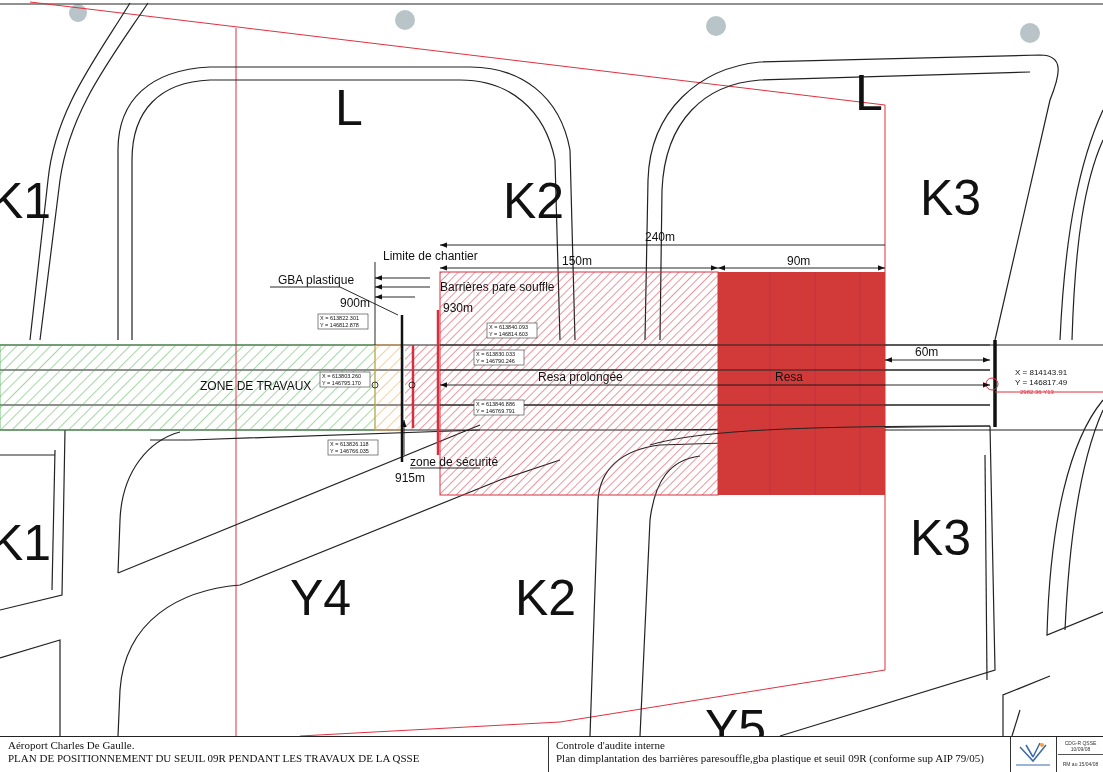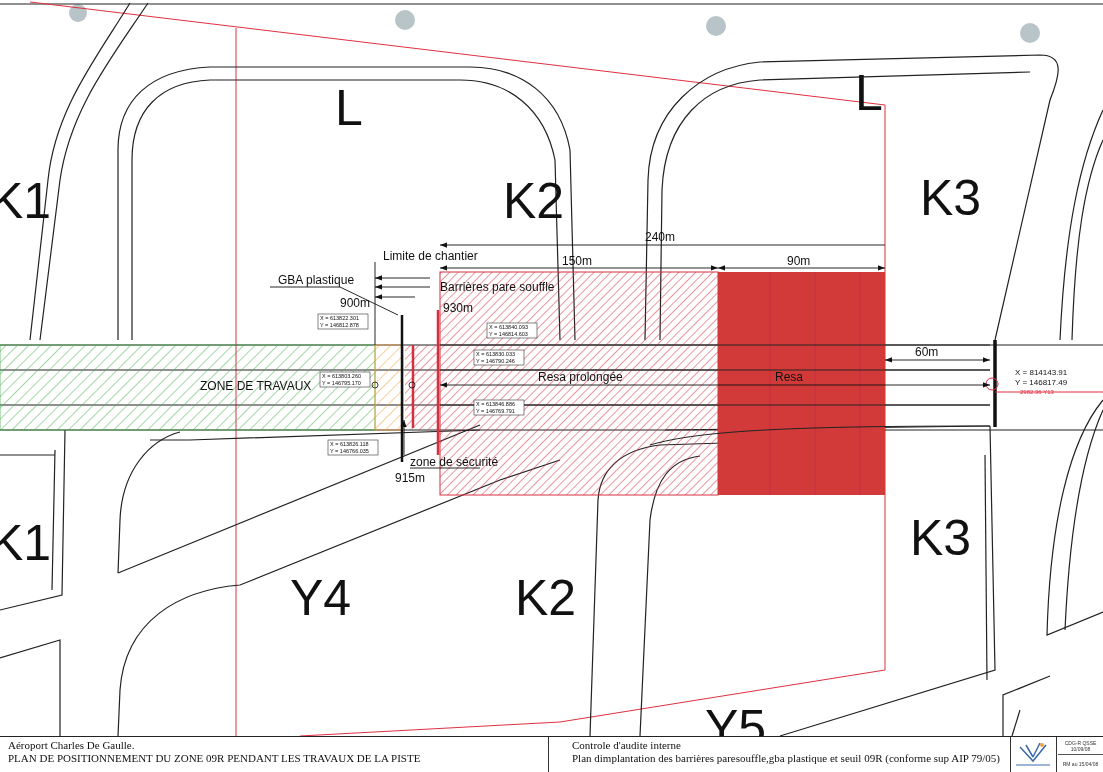--- a/index.html
+++ b/index.html
@@ -4,21 +4,21 @@
 <style>
   html, body { margin:0; padding:0; background:#ffffff; }
   body { width:1103px; height:772px; position:relative; overflow:hidden; font-family:"Liberation Sans", sans-serif; }
   #map { position:absolute; left:0; top:0; width:1103px; height:772px; }
   .lbl { font-family:"Liberation Sans", sans-serif; fill:#111; }
   .taxi { font-size:50px; }
   .small { font-size:12px; }
   .tiny { font-size:5.5px; }
   .footer { position:absolute; left:0; top:736px; width:1103px; height:36px; border-top:1.5px solid #222; background:#fff; font-family:"Liberation Serif", serif; color:#111; }
   .footer .left { position:absolute; left:8px; top:2px; font-size:11px; line-height:13px; }
-  .footer .mid { position:absolute; left:556px; top:2px; font-size:11px; line-height:13px;margin-left:16px; }
+  .footer .mid { position:absolute; left:556px; top:2px; font-size:11px; line-height:13px; }
   .footer .divider { position:absolute; top:0; bottom:0; width:1px; background:#333; }
   .footer .logo { position:absolute; left:1014px; top:2px; width:38px; height:30px; }
   .footer .stamp { position:absolute; left:1058px; top:0; width:45px; height:36px; font-family:"Liberation Sans", sans-serif; font-size:5px; text-align:center; color:#333; }
   .footer .stamp div { height:17px; border-bottom:1px solid #555; display:flex; align-items:center; justify-content:center; }
 </style>
 </head>
 <body>
 
 <svg id="map" viewBox="0 0 1103 772" xmlns="http://www.w3.org/2000/svg">
   <defs>
@@ -201,21 +201,21 @@
   <g>
     <text class="lbl" style="font-size:8px" x="1015" y="375">X = 814143.91</text>
     <text class="lbl" style="font-size:8px" x="1015" y="385">Y = 146817.49</text>
     <text style="font-size:6px;fill:#e03040;font-family:'Liberation Sans',sans-serif" x="1020" y="394">2982.36 Y13</text>
   </g>
 </svg>
 
 <div class="footer">
   <div class="left">
     <div>Aéroport Charles De Gaulle.</div>
-    <div>PLAN DE POSITIONNEMENT DU ZONE 09R PENDANT LES TRAVAUX DE LA PISTE</div>
+    <div>PLAN DE POSITIONNEMENT DU SEUIL 09R PENDANT LES TRAVAUX DE LA QSSE</div>
   </div>
   <div class="divider" style="left:548px"></div>
   <div class="mid">
     <div>Controle d'audite interne</div>
     <div>Plan dimplantation des barrières paresouffle,gba plastique et seuil 09R (conforme sup AIP 79/05)</div>
   </div>
   <div class="divider" style="left:1010px"></div>
   <div class="logo">
     <svg width="38" height="30" viewBox="0 0 38 30">
       <path d="M6,8 L19,22 L32,6 M12,6 L19,18 M26,4 L19,18" stroke="#3a6aa8" stroke-width="1.5" fill="none"></path>

